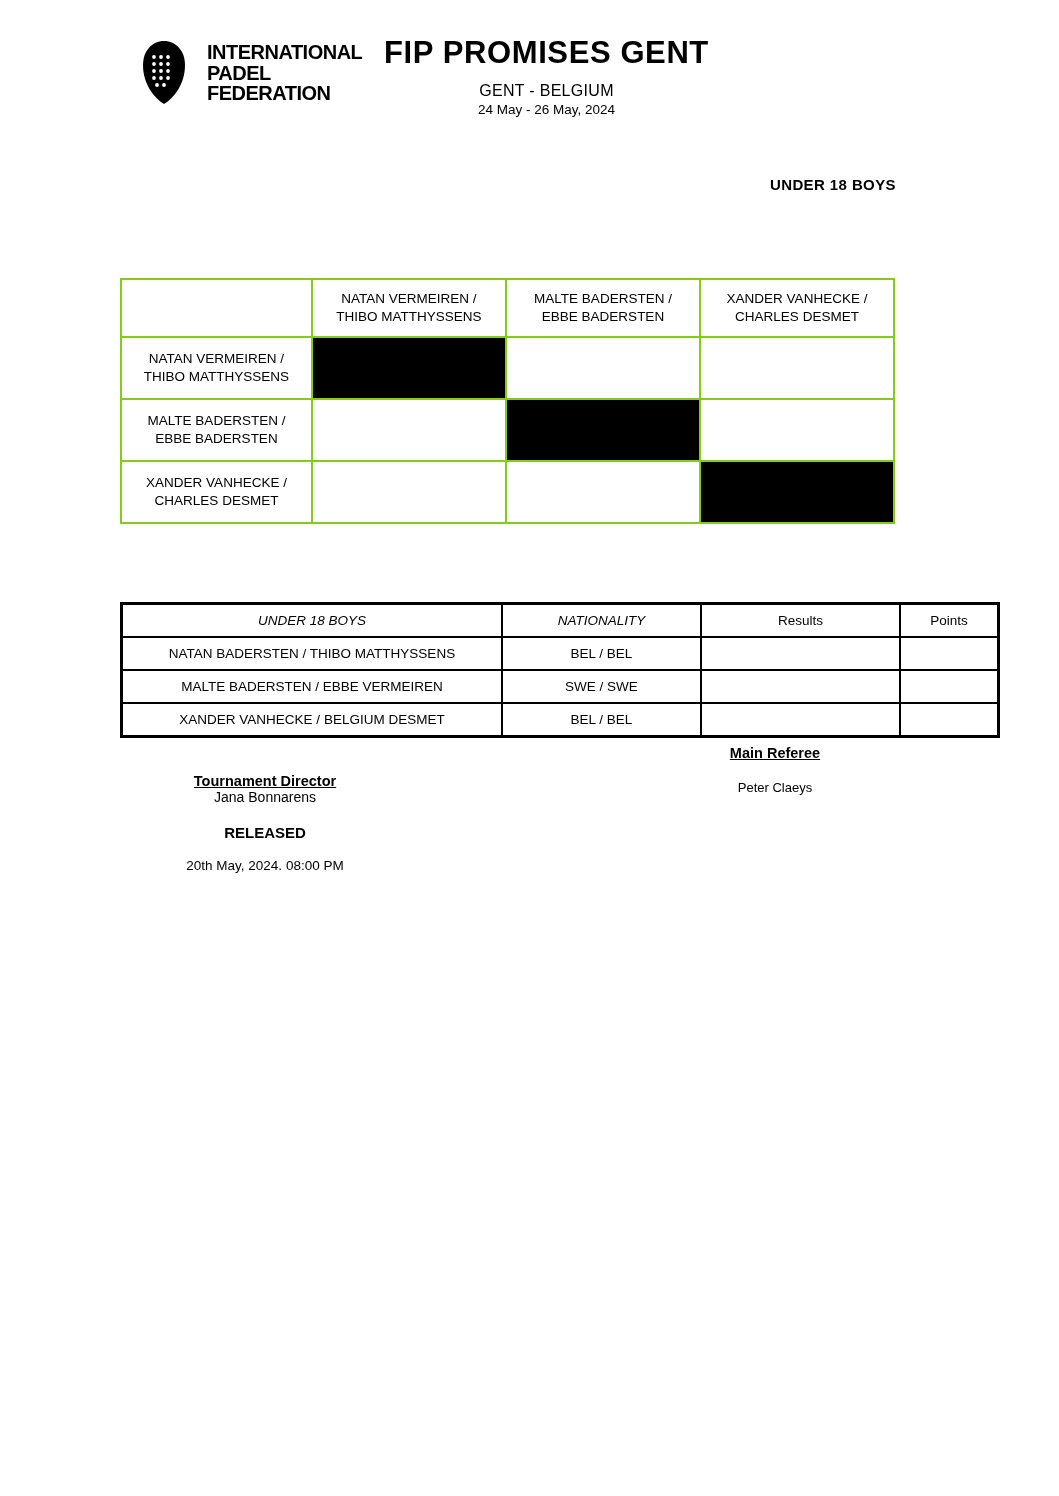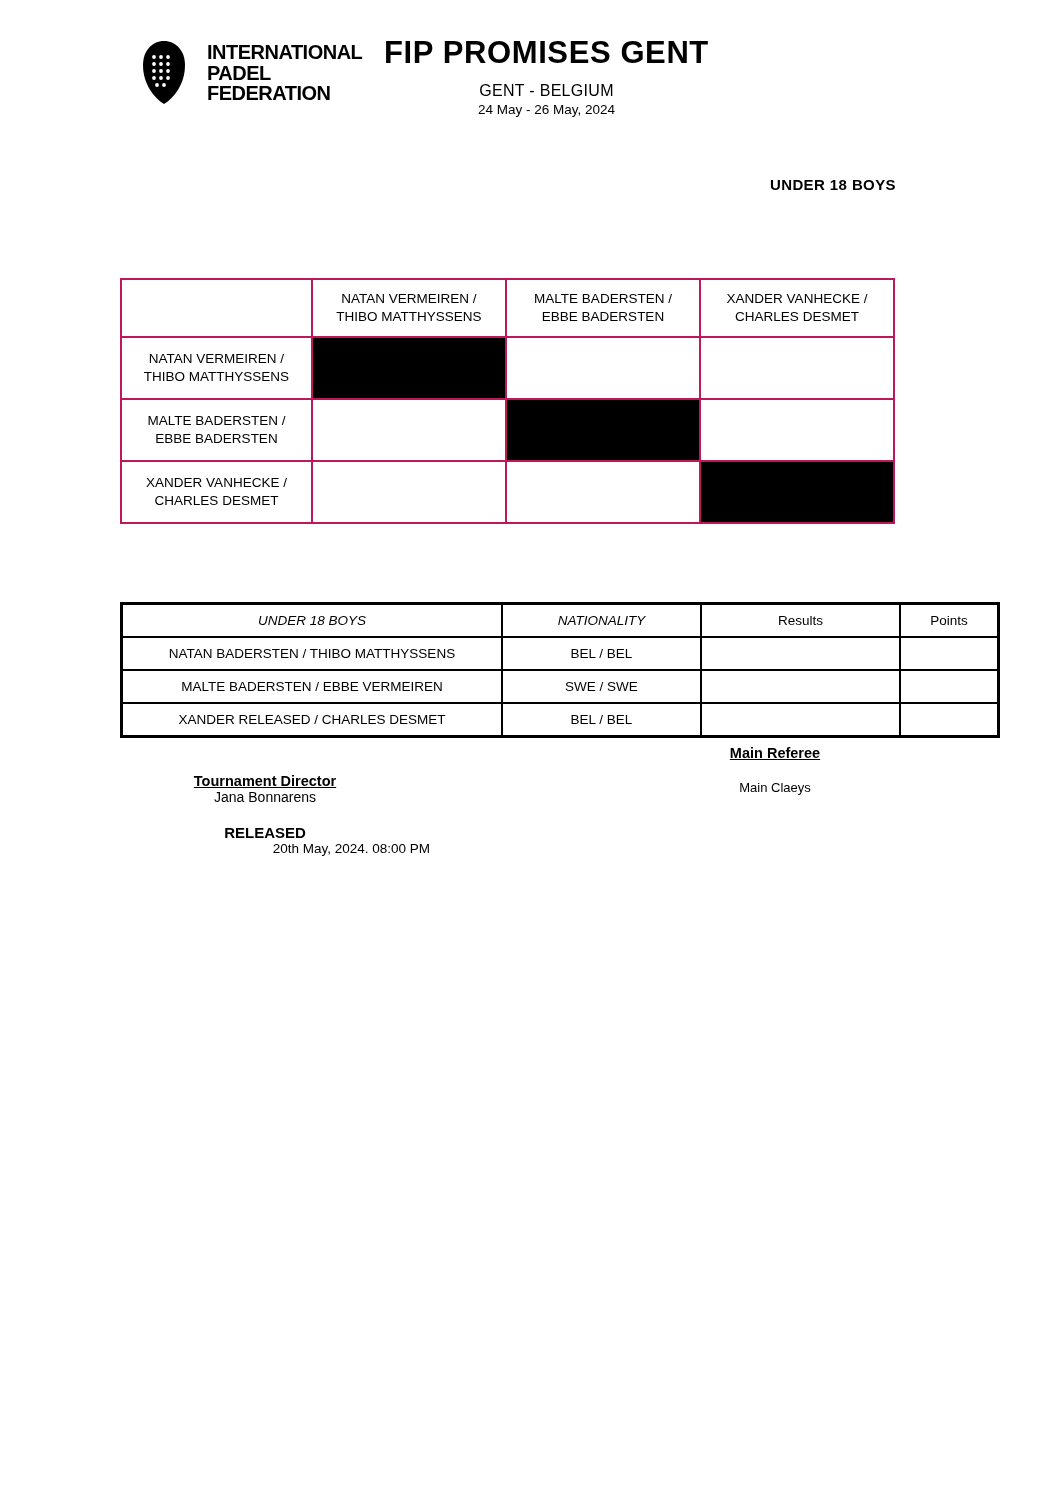--- a/index.html
+++ b/index.html
@@ -94,21 +94,21 @@
   .rr-wrap {
     position: absolute;
     top: 278px;
     left: 120px;
   }
   table.rr {
     border-collapse: collapse;
     table-layout: fixed;
   }
   table.rr td {
-    border: 2px solid #be185d;
+    border: 2px solid #84cc16;
     font-size: 13.5px;
     text-align: center;
     vertical-align: middle;
     line-height: 1.35;
     padding: 4px 2px;
   }
   td.rr-corner {
     border: none;
     width: 185px;
     height: 48px;
@@ -188,21 +188,21 @@
   .director-name {
     font-size: 14px;
   }
   .released-label {
     font-size: 15px;
     font-weight: bold;
     margin-top: 19px;
   }
   .released-date {
     font-size: 13.5px;
-    text-align: right;
+    margin-top: 17px;
   }
 </style>
 </head>
 <body>
 
 <div class="page">
 
   <div class="header">
 
     <div class="logo-block">
@@ -313,32 +313,32 @@
           <td></td>
           <td></td>
         </tr>
         <tr>
           <td>MALTE BADERSTEN / EBBE VERMEIREN</td>
           <td>SWE / SWE</td>
           <td></td>
           <td></td>
         </tr>
         <tr>
-          <td>XANDER RELEASED / CHARLES DESMET</td>
+          <td>XANDER VANHECKE / BELGIUM DESMET</td>
           <td>BEL / BEL</td>
           <td></td>
           <td></td>
         </tr>
       </tbody>
     </table>
   </div>
 
   <div class="referee-block">
     <div class="referee-title">Main Referee</div>
-    <div class="referee-name">Main Claeys</div>
+    <div class="referee-name">Peter Claeys</div>
   </div>
 
   <div class="director-block">
     <div class="director-title">Tournament Director</div>
     <div class="director-name">Jana Bonnarens</div>
     <div class="released-label">RELEASED</div>
     <div class="released-date">20th May, 2024. 08:00 PM</div>
   </div>
 
 </div>

